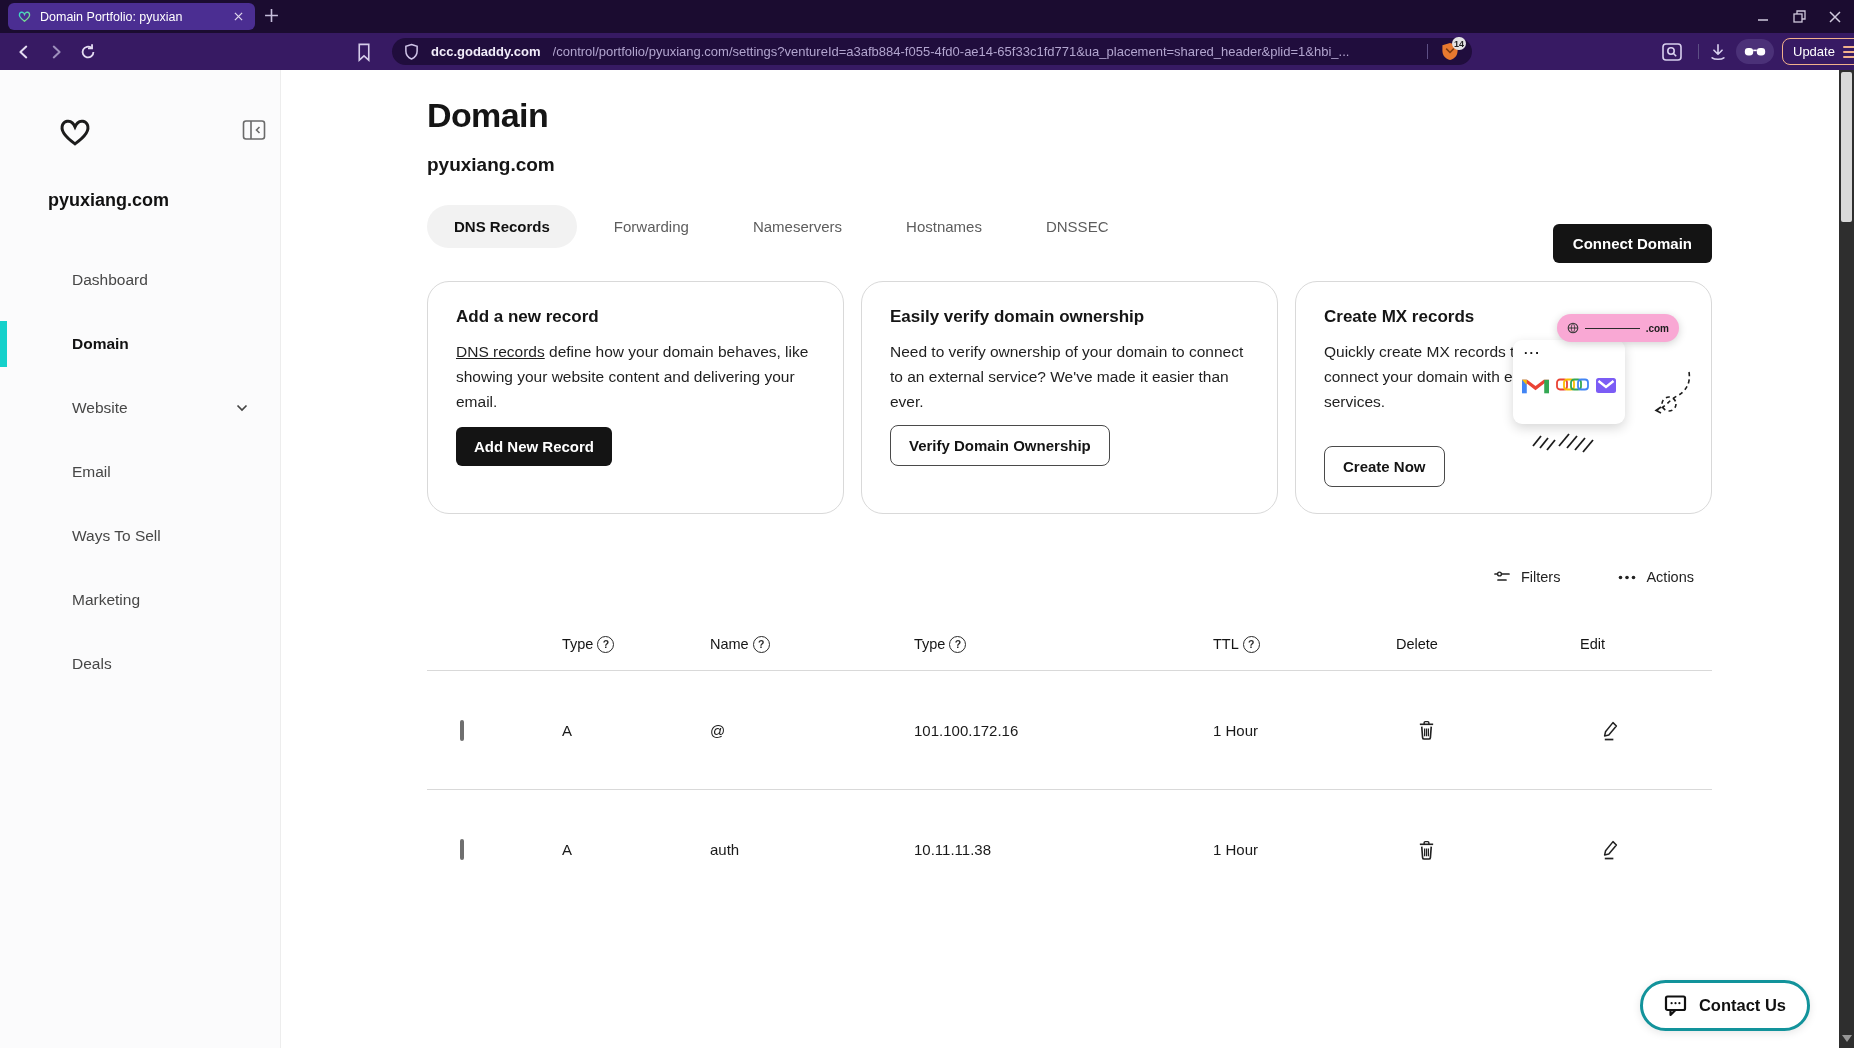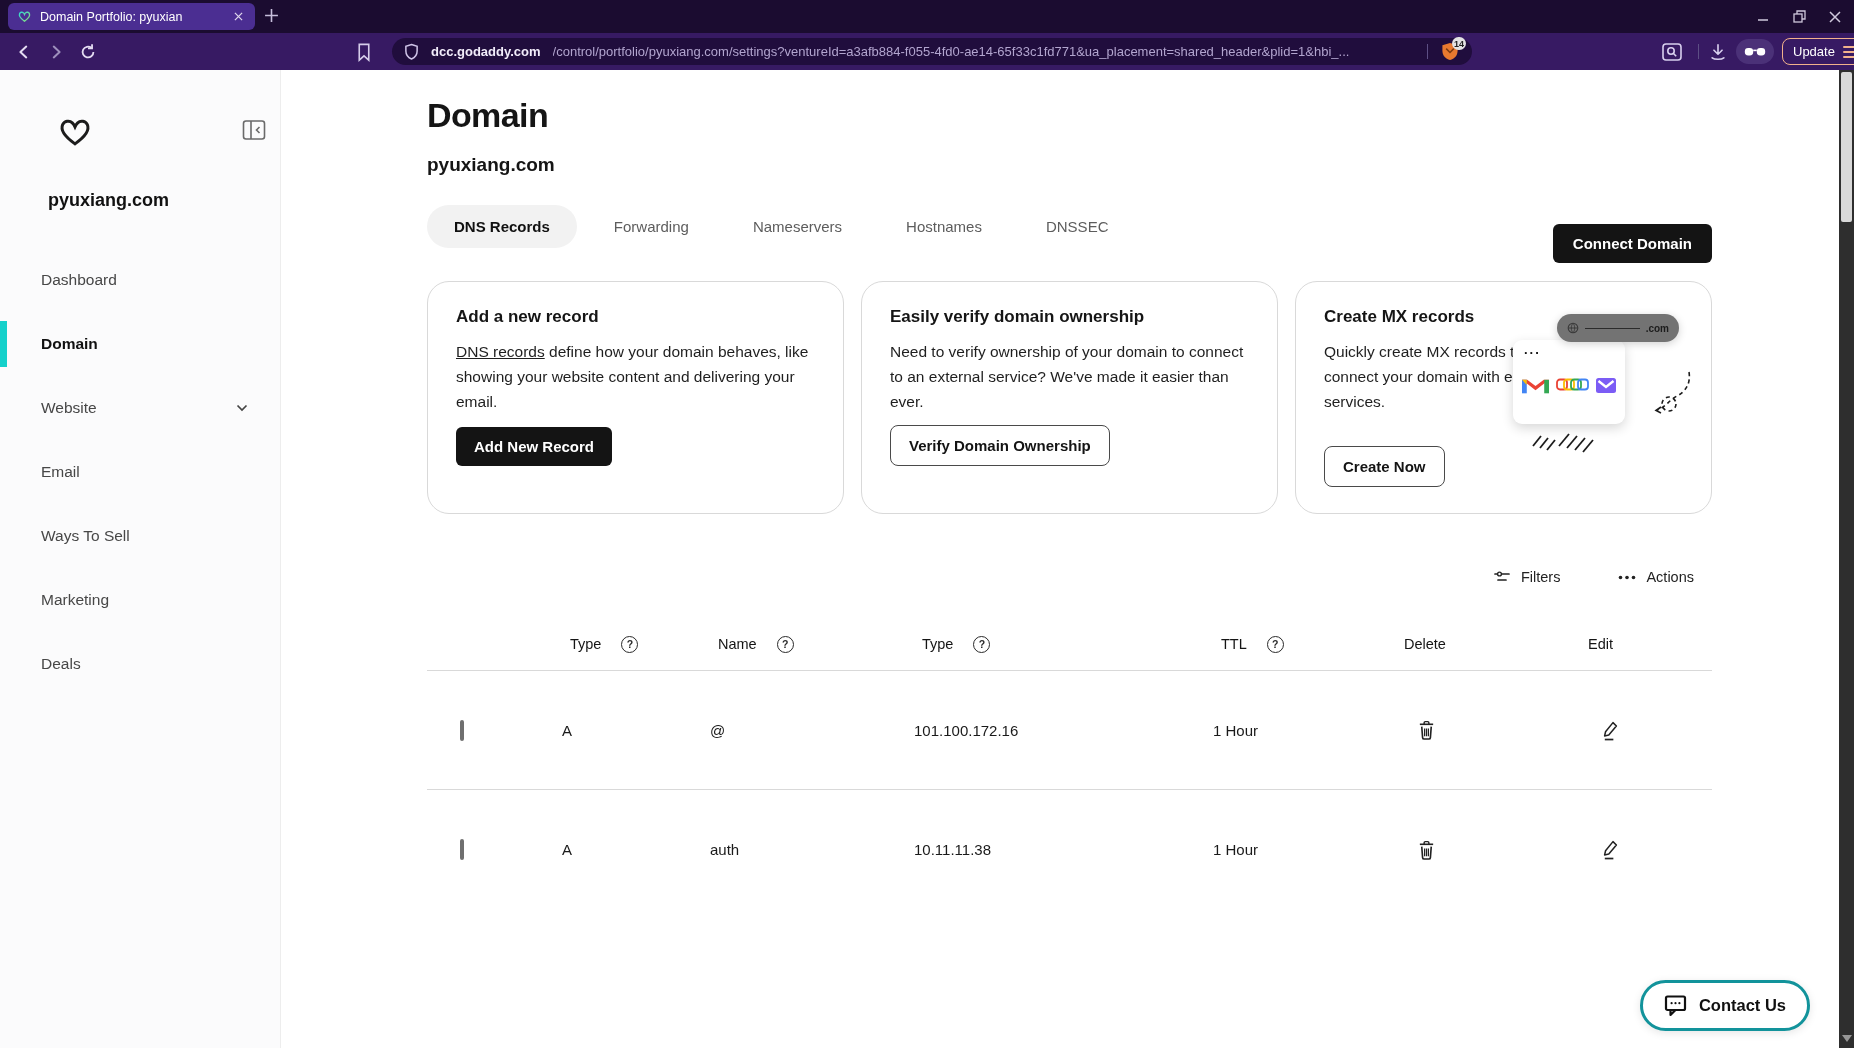--- a/index.html
+++ b/index.html
@@ -47,21 +47,21 @@
   .hamb span { width:14px; height:2px; background:#f2b28c; border-radius:1px; }
 
   
   .page { position:absolute; top:70px; left:0; right:0; bottom:0; background:#fff; }
 
   .sidebar { position:absolute; left:0; top:0; bottom:0; width:281px; background:#fbfbfc; border-right:1px solid #ededed; }
   .side-logo { position:absolute; left:55px; top:43px; }
   .collapse-btn { position:absolute; left:241px; top:48px; width:26px; height:24px; display:flex; align-items:center; justify-content:center; }
   .side-domain { position:absolute; left:48px; top:120px; font-size:18px; font-weight:700; color:#111; }
   .side-menu { position:absolute; left:0; top:178px; right:0; }
-  .side-item { position:relative; height:64px; display:flex; align-items:center; padding-left:41px; font-size:15.5px; color:#474747; cursor:pointer; }
+  .side-item { position:relative; height:64px; display:flex; align-items:center; padding-left:72px; font-size:15.5px; color:#474747; cursor:pointer; }
   .side-item.active { color:#111; font-weight:700; }
   .side-item.active::before { content:""; position:absolute; left:0; top:9px; bottom:9px; width:7px; background:#15d1cb; }
   .side-chevron { position:absolute; right:30px; top:50%; margin-top:-8px; }
 
   .main { position:absolute; left:282px; top:0; right:0; bottom:0; overflow:hidden; background:#fff; }
   .content { position:relative; margin:0 142px 0 145px; }
 
   .page-title { margin:26px 0 0; font-size:34px; font-weight:700; letter-spacing:-.6px; color:#151515; }
   .page-domain { margin-top:19px; font-size:19px; font-weight:700; color:#151515; }
   .connect-btn {
@@ -86,33 +86,33 @@
   .btn-dark { position:absolute; bottom:47px; left:28px; background:#141414; color:#fff; border:none; border-radius:6px; font-size:15px; font-weight:700; padding:11px 18px; font-family:inherit; cursor:pointer; }
   .btn-outline { position:absolute; bottom:47px; left:28px; background:#fff; color:#141414; border:1px solid #4a4a4a; border-radius:8px; font-size:15px; font-weight:700; padding:11px 18px; font-family:inherit; cursor:pointer; }
   .card-mx p { width:218px; }
   .card-mx .btn-outline { bottom:26px; }
 
   
   .illus { position:absolute; right:22px; top:44px; width:176px; height:142px; }
   .mini-window { position:absolute; left:0; top:14px; width:112px; height:84px; background:#fff; border-radius:9px; box-shadow:0 4px 12px rgba(0,0,0,.16); }
   .mini-dots { position:absolute; left:11px; top:2px; font-size:13px; font-weight:700; letter-spacing:2px; color:#111; }
   .mini-logos { position:absolute; left:9px; top:36px; display:flex; align-items:center; gap:7px; }
-  .addr-pill { position:absolute; left:44px; top:-12px; width:122px; height:28px; background:#737373; border-radius:14px; box-shadow:0 2px 9px rgba(0,0,0,.18); display:flex; align-items:center; gap:6px; padding:0 10px; }
+  .addr-pill { position:absolute; left:44px; top:-12px; width:122px; height:28px; background:#f9a8d4; border-radius:14px; box-shadow:0 2px 9px rgba(0,0,0,.18); display:flex; align-items:center; gap:6px; padding:0 10px; }
   .addr-line { flex:1; border-top:1.6px solid #2b2b2b; }
   .addr-tld { font-size:10px; font-weight:700; color:#1c1c1c; }
   .squiggle { position:absolute; right:-4px; top:44px; }
   .hatch { position:absolute; left:16px; top:100px; }
 
   .toolbar { display:flex; justify-content:flex-end; align-items:center; gap:58px; margin-top:55px; padding-right:18px; }
   .toolbar-item { display:flex; align-items:center; gap:10px; font-size:14.5px; color:#222; cursor:pointer; }
 
   .dns-table { margin-top:33px; }
   .thead, .trow { display:grid; grid-template-columns:135px 148px 204px 299px 183px 184px 1fr; align-items:center; }
   .thead { height:53px; border-bottom:1px solid #d9d9d9; font-size:14.5px; color:#151515; }
-  .th { display:flex; align-items:center; gap:20px;margin-left:8px; }
+  .th { display:flex; align-items:center; gap:4px; }
   .help { width:17px; height:17px; border:1.5px solid #2a2a2a; border-radius:50%; display:flex; align-items:center; justify-content:center; font-size:10.5px; font-weight:700; color:#2a2a2a; cursor:pointer; flex:none; }
   .trow { height:119px; border-bottom:1px solid #d9d9d9; font-size:15px; color:#1a1a1a; }
   .trow:last-child { border-bottom:none; }
   .checkbox { width:21px; height:23px; border:2px solid #6f6f6f; border-radius:7px; background:#fff; margin-left:33px; cursor:pointer; }
   .rowico { margin-left:18px; width:24px; height:26px; display:flex; align-items:center; justify-content:center; cursor:pointer; }
 
   .contact-btn {
     position:absolute; right:44px; bottom:17px; height:51px; background:#fff; border:3px solid #12939b;
     border-radius:27px; display:flex; align-items:center; gap:11px; padding:0 21px; font-size:16.5px; font-weight:700;
     color:#111; font-family:inherit; cursor:pointer; box-shadow:0 2px 8px rgba(0,0,0,.10);

